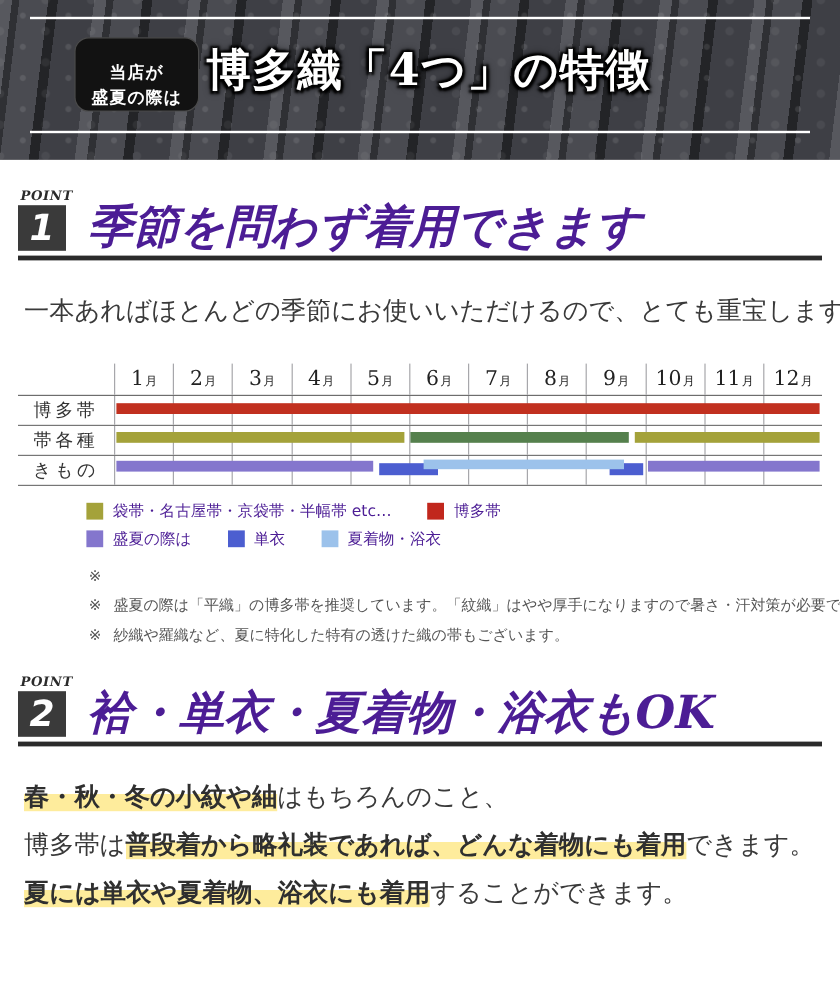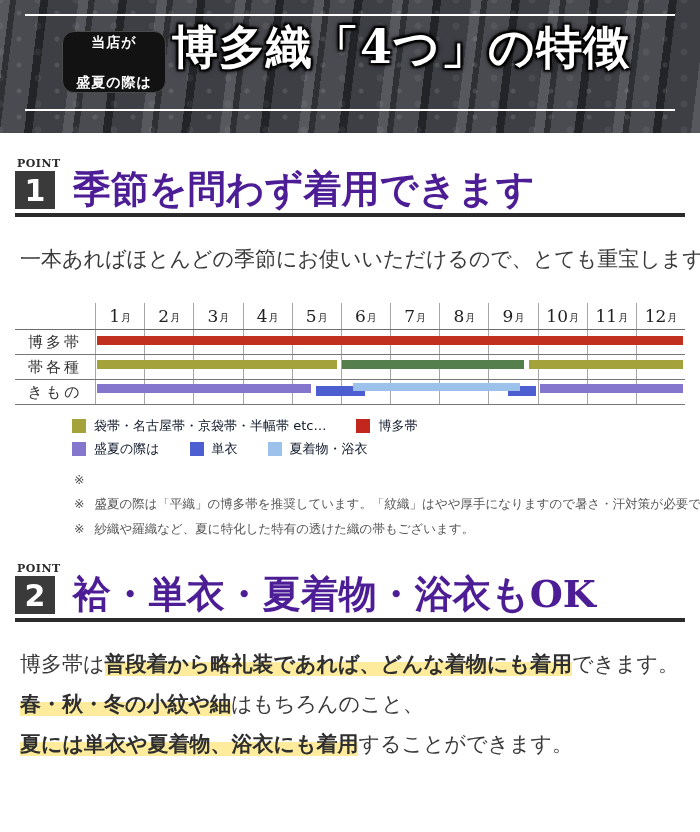--- a/index.html
+++ b/index.html
@@ -10,31 +10,31 @@
     background:
       radial-gradient(circle, rgba(255,255,255,.10) 2px, transparent 3px) 0 0/38px 26px repeat,
       radial-gradient(circle, rgba(255,255,255,.06) 3px, transparent 4px) 19px 13px/38px 26px repeat,
       repeating-linear-gradient(97deg,#57585e 0 10px,#2f3034 10px 16px,#4a4b51 16px 40px,#232427 40px 48px,#3e3f45 48px 78px),
       #3c3d42;}
   .banner-line{position:absolute;left:25px;right:25px;height:2px;background:#fff;}
   .banner-line.top{top:14px;}
   .banner-line.bottom{top:109px;}
   .badge{position:absolute;left:62px;top:31px;width:104px;height:62px;box-sizing:border-box;
     background:#121212;border:1px solid #4a4a4a;border-radius:12px;
-    display:flex;flex-direction:column;align-items:center;justify-content:space-between;
+    display:flex;flex-direction:column;align-items:center;justify-content:flex-end;
     color:#fff;font-family:"DejaVu Serif","Liberation Serif",serif;font-weight:700;
     font-size:14px;line-height:1.45;letter-spacing:1px;}
-  .banner-title{position:absolute;left:172px;top:17px;color:#fff;
-    font-family:"DejaVu Serif","Liberation Serif",serif;font-weight:700;font-size:46px;
+  .banner-title{position:absolute;left:172px;top:34px;color:#fff;
+    font-family:"DejaVu Serif","Liberation Serif",serif;font-weight:700;font-size:37px;
     letter-spacing:1px;white-space:nowrap;
     text-shadow:0 0 7px #000,2px 2px 2px #000,-2px -2px 2px #000,2px -2px 2px #000,-2px 2px 2px #000;}
 
   
   .point-block{display:flex;align-items:flex-end;margin:24px 15px 0 15px;
-    border-bottom:4px solid #2b2b2b;padding-bottom:4px;}
+    border-bottom:4px solid #2b2b2b;padding-bottom:4px;font-style:italic;}
   .point-left{display:flex;flex-direction:column;}
   .point-word{font-family:"DejaVu Serif","Liberation Serif",serif;font-weight:700;
     font-size:11px;letter-spacing:.5px;color:#2b2b2b;margin:0 0 1px 2px;}
   .point-num{width:40px;height:38px;background:#3a3a3a;color:#fff;
     display:flex;align-items:center;justify-content:center;
     font-size:30px;font-weight:700;}
   .point-heading{font-family:"DejaVu Serif","Liberation Serif",serif;font-weight:700;
     font-size:38px;color:#4c1d95;margin:0 0 0 12px;line-height:1.05;white-space:nowrap;}
 
   
@@ -52,21 +52,21 @@
     letter-spacing:3px;}
   .gmonths{flex:1;display:flex;}
   .gcell{flex:1;border-left:1px solid #a7a7ab;display:flex;align-items:center;justify-content:center;}
   .ghead .gcell{font-family:"DejaVu Serif","Liberation Serif",serif;color:#222;}
   .mnum{font-size:17px;}
   .msuf{font-size:10px;margin-left:1px;margin-top:4px;}
   .gbars{position:absolute;left:80px;top:26px;right:0;bottom:0;}
   .gbar{position:absolute;}
 
   
-  .legend{margin:12px 15px 0 72px;font-size:13px;color:#0f172a;}
+  .legend{margin:12px 15px 0 72px;font-size:13px;color:#4c1d95;}
   .legend-row{display:flex;align-items:center;margin-top:5px;}
   .legend-item{display:flex;align-items:center;margin-right:30px;}
   .swatch{width:14px;height:14px;margin-right:8px;flex:0 0 auto;}
 
   
   .notes{margin:12px 15px 0 74px;font-size:12.5px;color:#555;}
   .note-line{display:flex;margin-top:5px;line-height:1.55;white-space:nowrap;}
   .kome{margin-right:10px;flex:0 0 auto;}
 </style>
 </head>
@@ -255,16 +255,16 @@
 
 <div class="point-block">
   <div class="point-left">
     <div class="point-word">POINT</div>
     <div class="point-num">2</div>
   </div>
   <h2 class="point-heading">袷・単衣・夏着物・浴衣もOK</h2>
 </div>
 
 <div class="para">
+  <p><span class="hl">春・秋・冬の小紋や紬</span><span>はもちろんのこと、</span></p>
   <p><span>博多帯は</span><span class="hl">普段着から略礼装であれば、どんな着物にも着用</span><span>できます。</span></p>
-  <p><span class="hl">春・秋・冬の小紋や紬</span><span>はもちろんのこと、</span></p>
   <p><span class="hl">夏には単衣や夏着物、浴衣にも着用</span><span>することができます。</span></p>
 </div>
 
 </body></html>

